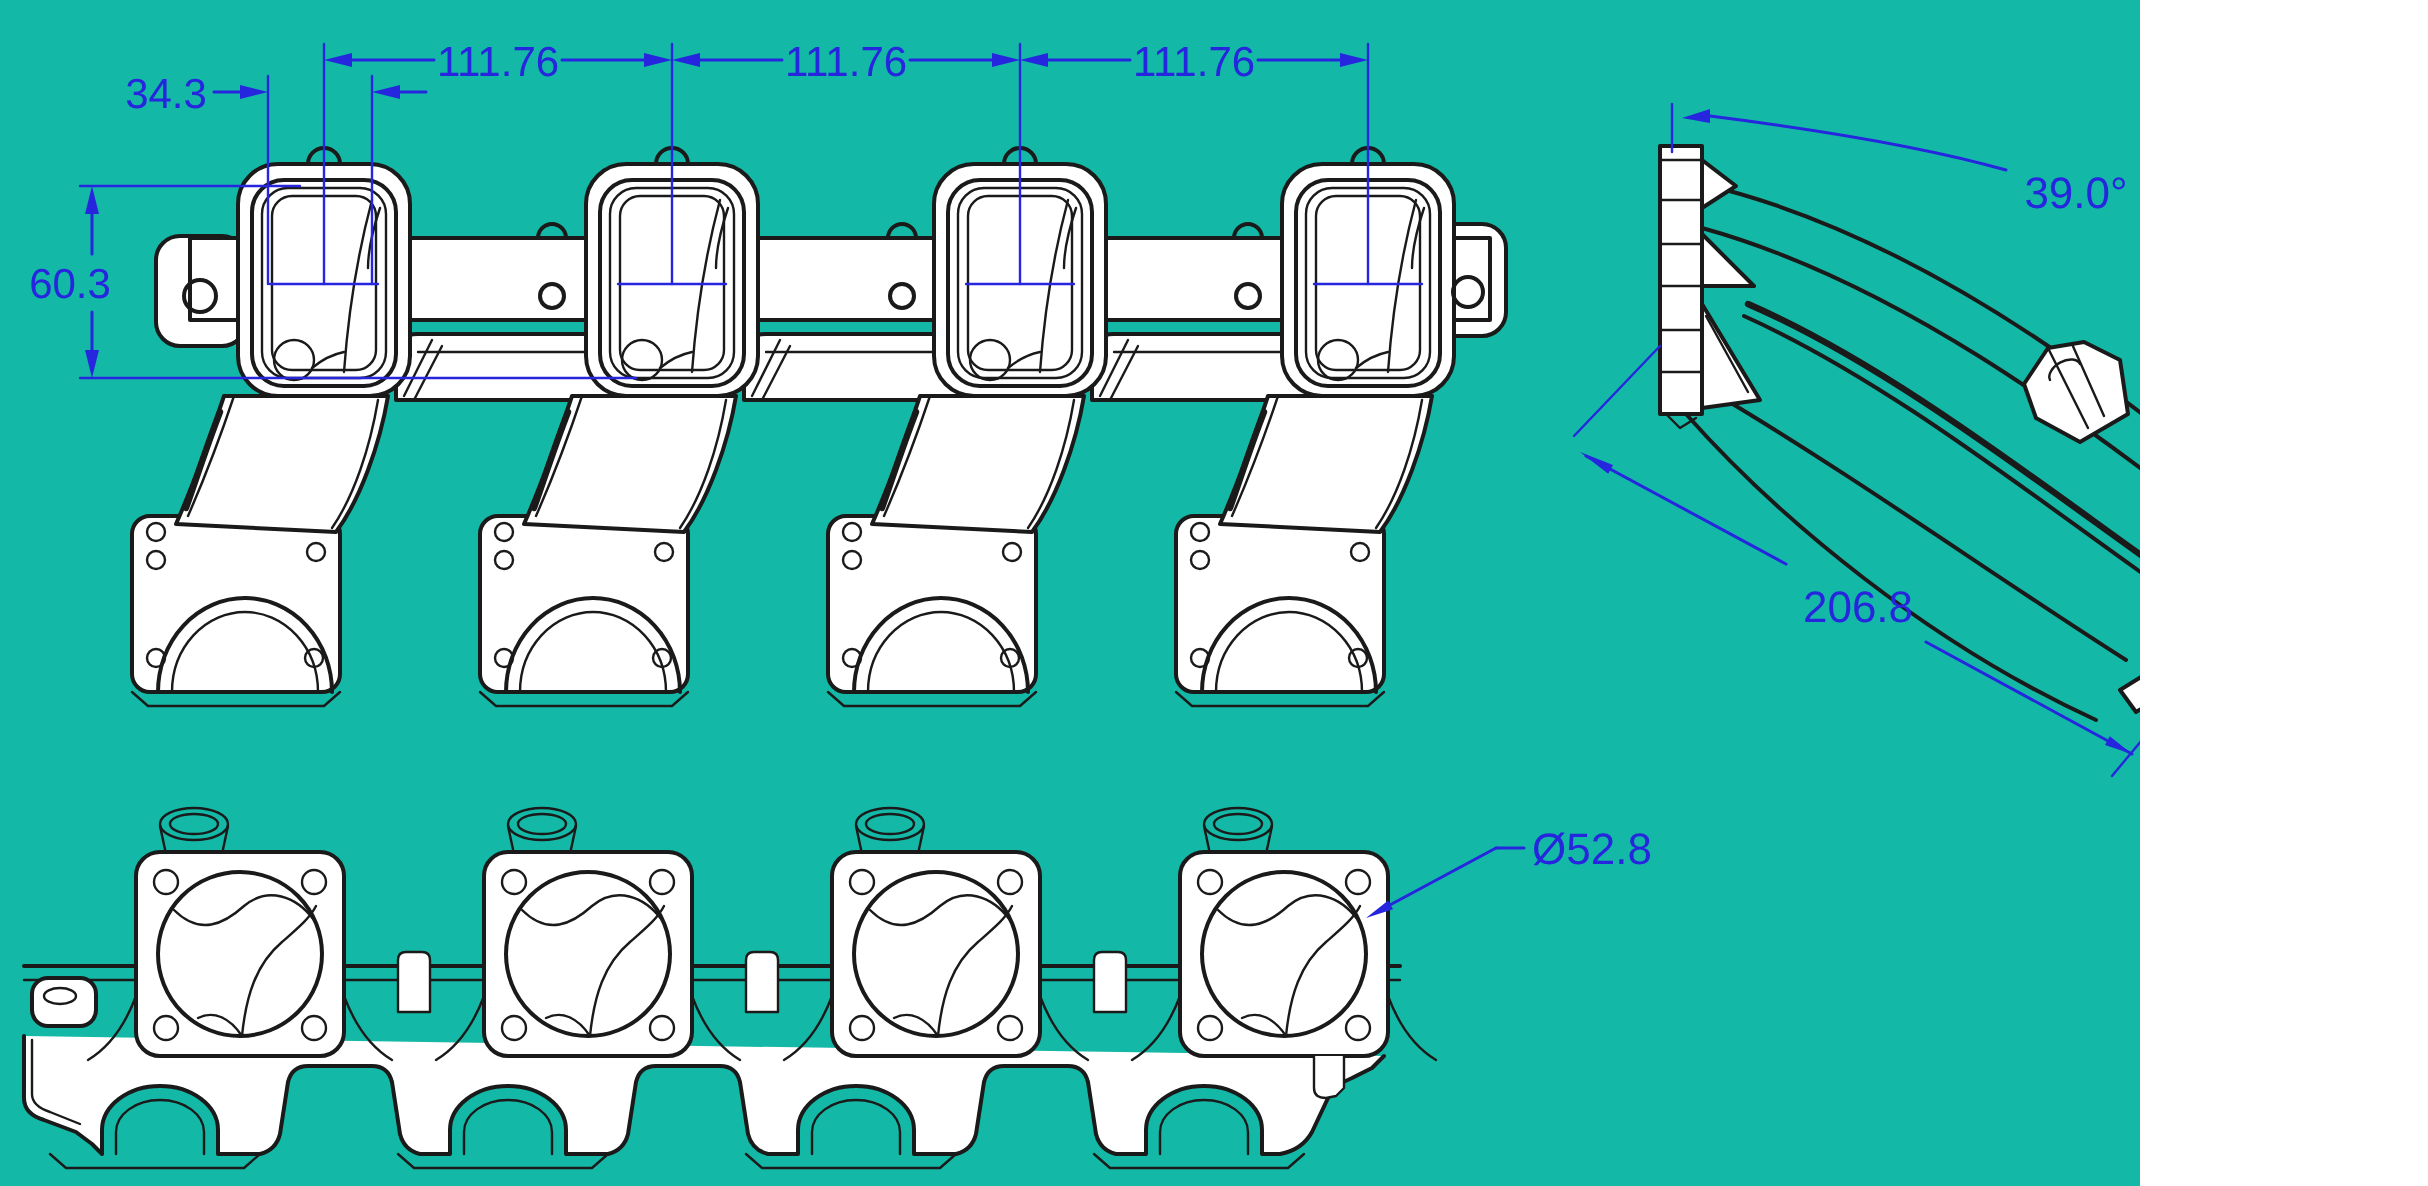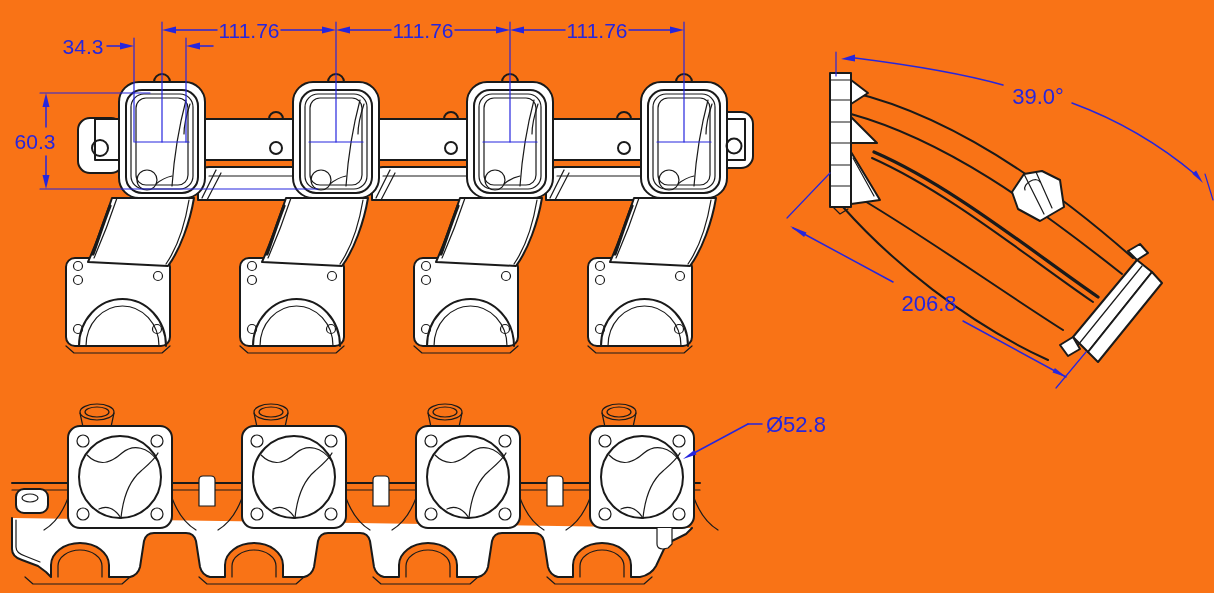--- a/index.html
+++ b/index.html
@@ -1,16 +1,16 @@
 <!DOCTYPE html>
 <html><head>
 <meta charset="utf-8">
 <style>
   html,body{margin:0;padding:0;background:#ffffff;}
-  .stage{position:relative;width:1214px;height:593px;background:#f97316;overflow:hidden;}
+  .stage{position:relative;width:1070px;height:593px;background:#14b8a6;overflow:hidden;}
   svg{display:block;}
   .ln  {fill:none;stroke:#1a1a1a;stroke-width:2;stroke-linejoin:round;stroke-linecap:round;}
   .lnf {fill:#ffffff;stroke:#1a1a1a;stroke-width:2;stroke-linejoin:round;stroke-linecap:round;}
   .thin{fill:none;stroke:#1a1a1a;stroke-width:1.2;stroke-linejoin:round;stroke-linecap:round;}
   .thinf{fill:#ffffff;stroke:#1a1a1a;stroke-width:1.2;stroke-linejoin:round;stroke-linecap:round;}
   .thick{fill:none;stroke:#1a1a1a;stroke-width:3.2;stroke-linecap:round;}
   .dim {fill:none;stroke:#2626de;stroke-width:1.5;stroke-linecap:round;}
   .dimt{fill:none;stroke:#2626de;stroke-width:1.2;stroke-linecap:round;}
   .dimf{fill:#2626de;stroke:none;}
   text.dtx{fill:#2626de;font-family:"Liberation Sans", sans-serif;font-size:21px;}

